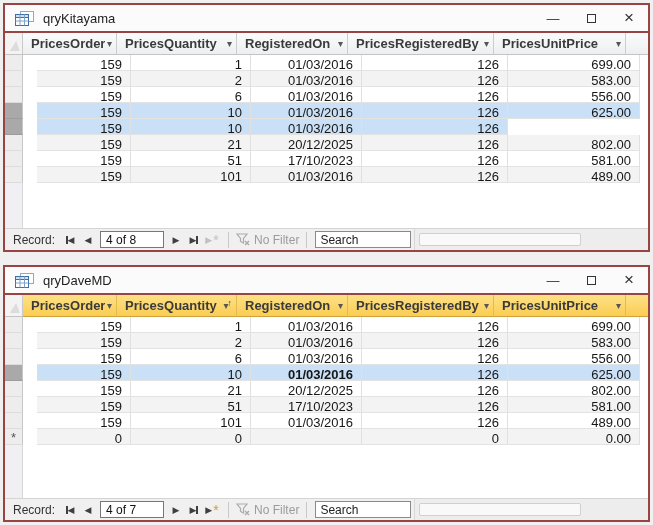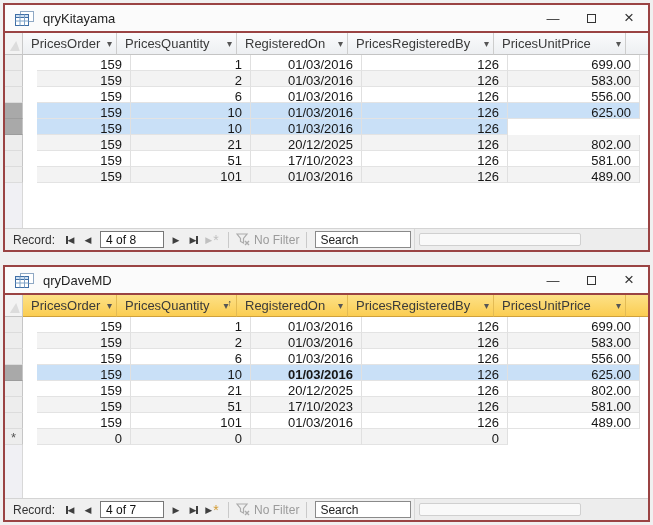--- a/index.html
+++ b/index.html
@@ -55,21 +55,21 @@
     transform:skewX(20deg);
   }
   .hcell {
     display:flex; align-items:center;
     padding:0 4px 0 8px;
     font-size:13px; color:#3a3a3a;
     border-right:1px solid #cdcdcd; border-bottom:1px solid #c4c4c4;
     background:linear-gradient(#fafbfc,#edeff2);
     overflow:hidden; white-space:nowrap;
   }
-  .hcell .hlabel { flex:1; overflow:hidden; }
+  .hcell .hlabel { flex:1; overflow:hidden;font-weight:bold; }
   .hcell .arrow { font-size:10px; color:#555; margin-left:2px; }
   .hcell .sortasc { font-size:9px; color:#444; position:relative; top:-3px; margin-left:-1px; }
   .hfiller {
     flex:1; border-bottom:1px solid #c4c4c4;
     background:linear-gradient(#fafbfc,#edeff2);
   }
   .win-gold .hcell, .win-gold .hfiller {
     background:linear-gradient(#fde187,#fbcd52);
     border-right-color:#e3bb54; border-bottom-color:#cfa13c;
     color:#3a3a3a;
@@ -440,20 +440,21 @@
           </div>
           <div class="rowfiller"></div>
         </div>
         <div class="row alt">
           <div class="rowsel">*</div>
           <div class="cellwrap">
             <div class="cell" style="flex: 0 0 94px;">0</div>
             <div class="cell" style="flex: 0 0 120px;">0</div>
             <div class="cell" style="flex: 0 0 111px;"></div>
             <div class="cell" style="flex: 0 0 146px;">0</div>
+            <div class="cell" style="flex: 0 0 132px;">0.00</div>
           </div>
           <div class="rowfiller"></div>
         </div>
       </div>
     <div class="bottom-filler">
       <div class="strip"></div>
     </div>
   </div>
   <div class="navbar">
     <span class="nav-label">Record:</span>

